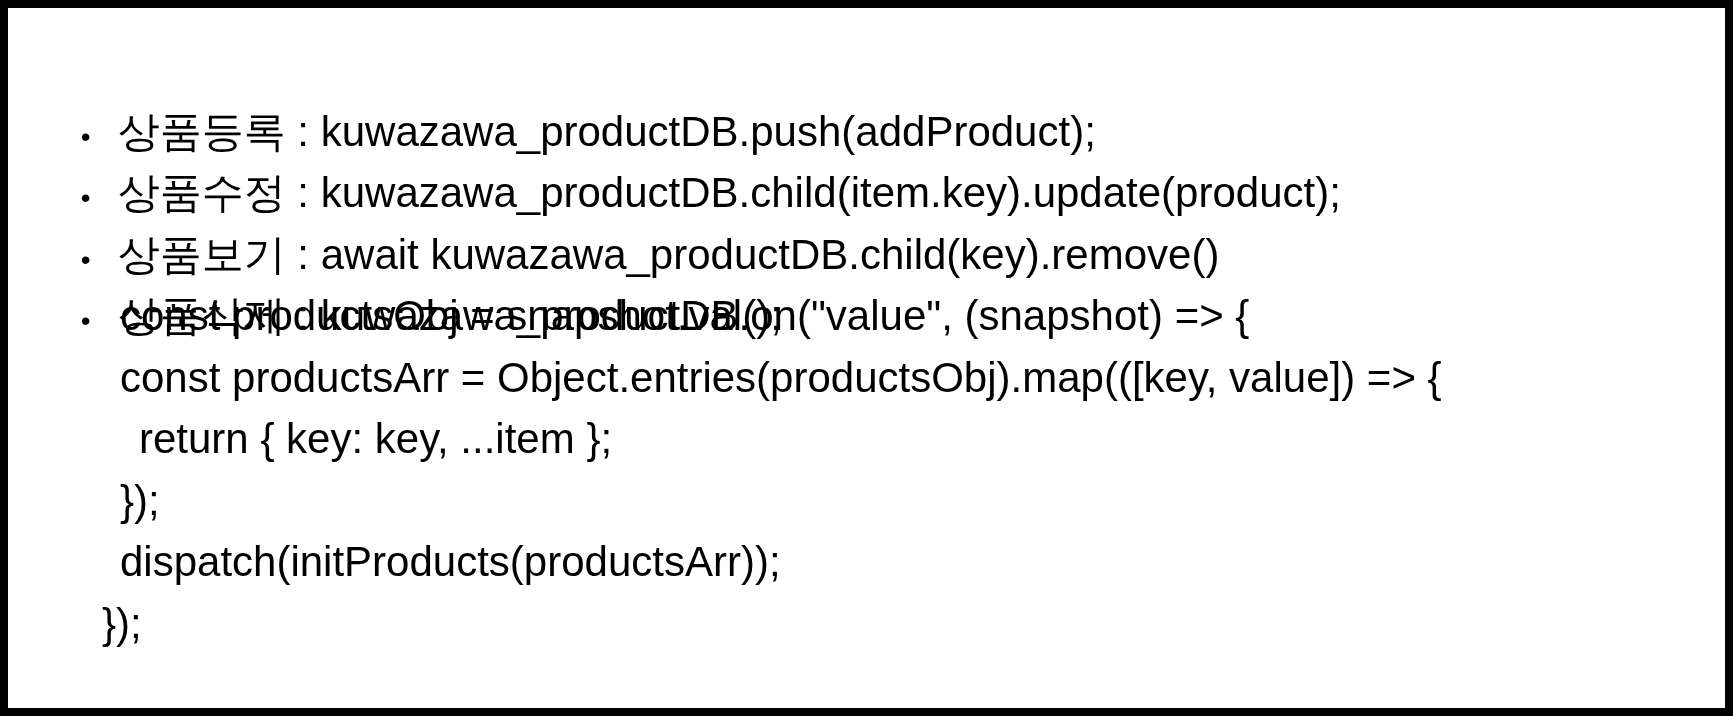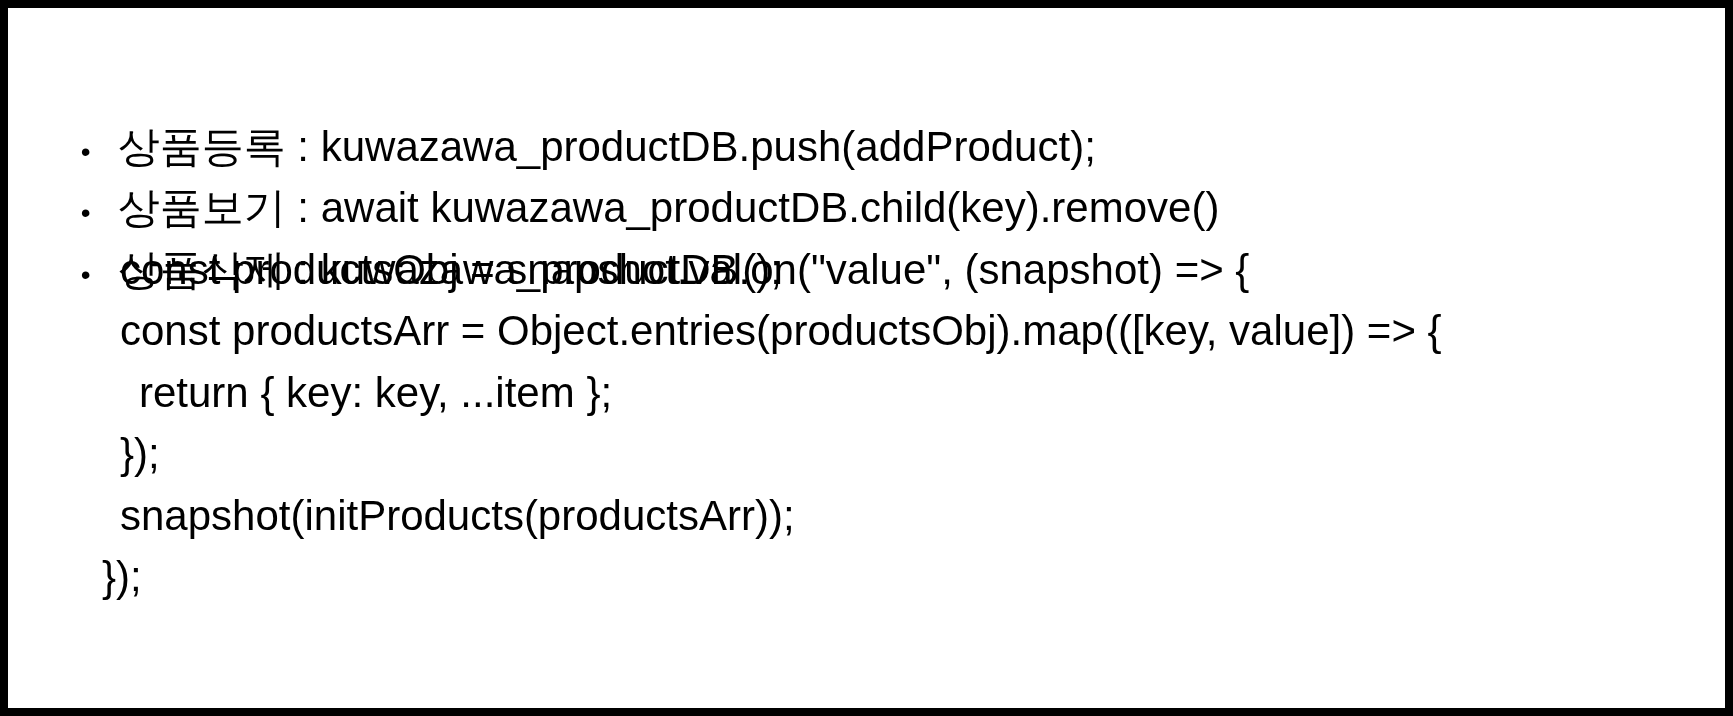--- a/index.html
+++ b/index.html
@@ -7,21 +7,21 @@
     padding: 0;
     background: #ffffff;
   }
   .slide {
     position: relative;
     width: 1733px;
     height: 716px;
     box-sizing: border-box;
     border: 8px solid #000000;
     background: #ffffff;
-    padding-top: 46px;
+    padding-top: 31px;
     overflow: hidden;
     font-family: "Liberation Sans", "DejaVu Sans", sans-serif;
     color: #000000;
   }
   .line {
     height: 61.5px;
     line-height: 61.5px;
     font-size: 42px;
     white-space: pre;
     color: #000000;
@@ -40,29 +40,32 @@
 </style>
 </head>
 <body>
 
 <div class="slide">
 
   <div class="line bullet-line">
     <span class="bullet">•</span><span>상품등록</span><span> : </span><span>kuwazawa_productDB.push(addProduct);</span>
   </div>
 
+  <div class="line bullet-line">
+    <span class="bullet">•</span><span>상품수정</span><span> : </span><span>kuwazawa_productDB.child(item.key).update(product);</span>
+  </div>
 
   <div class="line bullet-line">
     <span class="bullet">•</span><span>상품보기</span><span> : </span><span>await kuwazawa_productDB.child(key).remove()</span>
   </div>
 
   <div class="line bullet-line">
     <span class="bullet">•</span><span>상품삭제</span><span> : </span><span>kuwazawa_productDB.on("value", (snapshot) =&gt; {</span>
   </div>
 
   <div class="line indent-1">const productsObj = snapshot.val();</div>
   <div class="line indent-1">const productsArr = Object.entries(productsObj).map(([key, value]) =&gt; {</div>
   <div class="line indent-2">return { key: key, ...item };</div>
   <div class="line indent-1">});</div>
-  <div class="line indent-1">snapshot(initProducts(productsArr));</div>
+  <div class="line indent-1">dispatch(initProducts(productsArr));</div>
   <div class="line indent-0">});</div>
 
 </div>
 
 </body></html>

